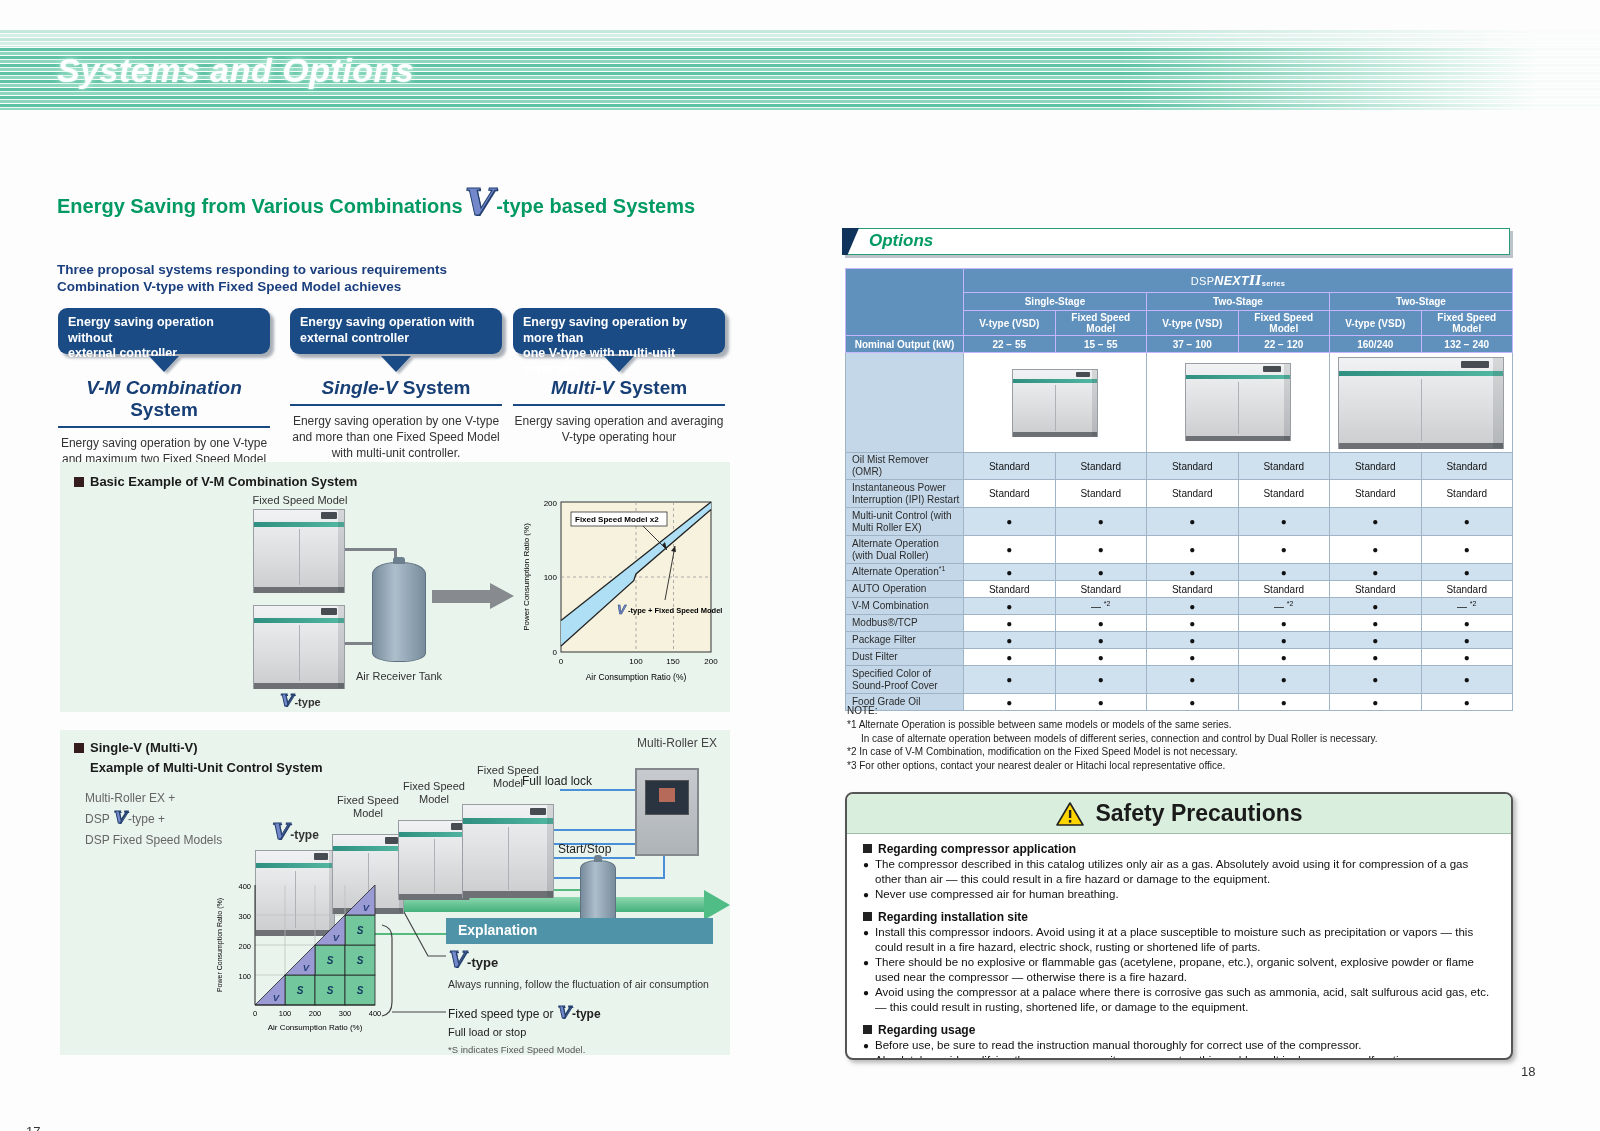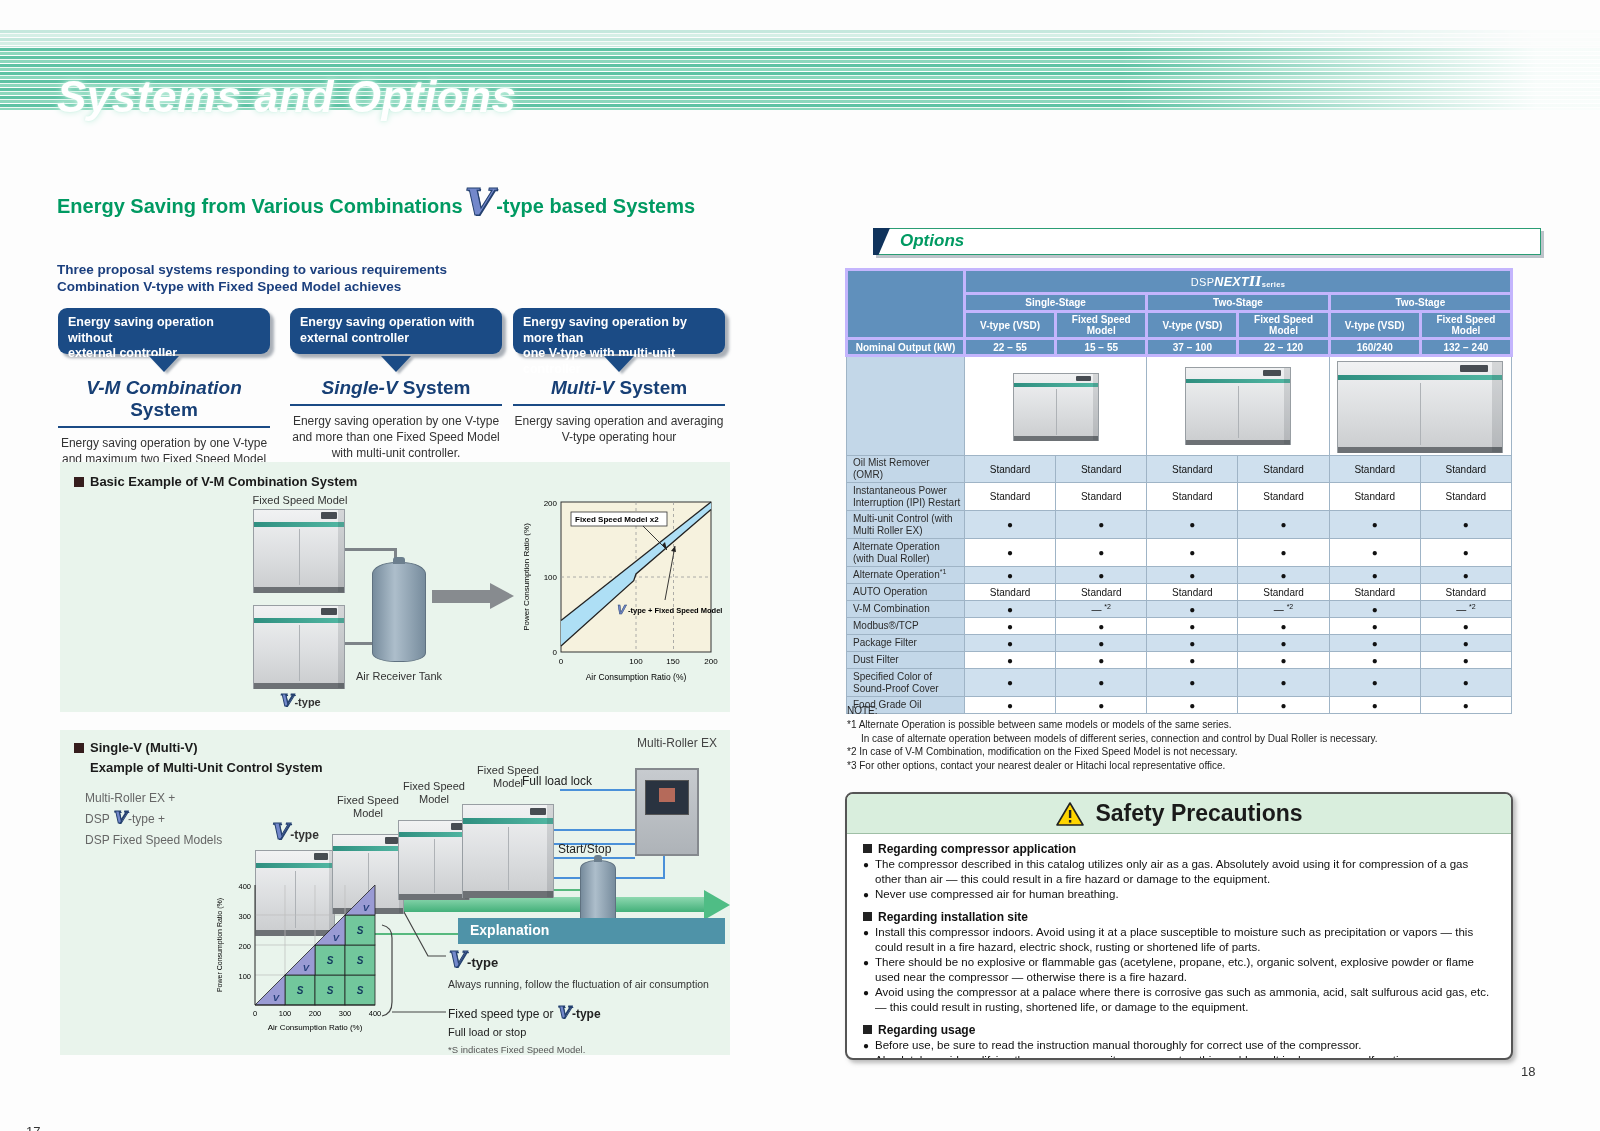--- a/index.html
+++ b/index.html
@@ -9,21 +9,21 @@
 
   
   .band-echo, .band-green {
     position:absolute; left:0; width:100%;
     background: repeating-linear-gradient(180deg,#5ec2a4 0 3px,#eef9f4 3px 4px,#8cd7bd 4px 7px,#ffffff 7px 8px);
   }
   .band-echo { top:30px; height:17px; opacity:.35; }
   .band-green { top:48px; height:62px; }
   .band-fade { position:absolute; left:0; top:0; width:100%; height:100%;
     background: linear-gradient(90deg, rgba(255,255,255,0) 70%, rgba(255,255,255,.95) 96%); }
-  .hdr-title { position:absolute; left:57px; top:72px; font-size:44px; font-weight:bold; font-style:italic;
+  .hdr-title { position:absolute; left:57px; top:51px; font-size:34px; font-weight:bold; font-style:italic;
     color:#ffffff; letter-spacing:.5px; text-shadow:0 0 7px #bfeedd, 0 0 2px #d8f5ea; }
 
   
   .sec-band { position:absolute; height:27px; background:#ffffff; border:1px solid #2a9d74;
     box-shadow:3px 3px 0 rgba(110,125,140,.45); }
   .sec-band .wedge { position:absolute; left:-1px; top:-1px; width:17px; height:27px; background:#10335c;
     clip-path:polygon(0 0,100% 0,32% 100%,0 100%); }
   .sec-band .bt { position:absolute; left:26px; top:2px; font-size:17px; font-weight:bold; font-style:italic; color:#009a62; }
 
   
@@ -83,21 +83,21 @@
   .panel-dot { position:absolute; left:30%; top:22%; width:40%; height:40%; background:#b56a5a; }
 
   .expl-head { position:absolute; background:#4f93a8; color:#fff; font-weight:bold; font-size:14px;
     padding:4px 0 0 12px; height:26px; }
   .abs { position:absolute; }
 
   
   table.opts { border-collapse:collapse; table-layout:fixed; width:668px; font-size:10px; }
   table.opts col.c0 { width:118px; }
   table.opts th, table.opts td { border:1px solid #9fb4c6; text-align:center; vertical-align:middle; padding:1px 2px; }
-  table.opts .hd { background:#6090bc; color:#ffffff; font-weight:bold; border:3px solid #c4b5fd; }
+  table.opts .hd { background:#6090bc; color:#ffffff; font-weight:bold; border:1px solid #c4b5fd; }
   table.opts .lab { background:#c3d7e8; color:#2b2b2b; text-align:left; padding-left:6px; font-size:10px;
     border:1px solid #9fb4c6; line-height:1.2; }
   table.opts tr.alt td.dat { background:#cfe0ee; }
   table.opts td.dat { background:#ffffff; color:#111; }
   table.opts td.img { background:#ffffff; position:relative; }
   .brand { font-size:11px; letter-spacing:.3px; }
   .brand .b1 { font-weight:normal; }
   .brand .b2 { font-weight:bold; font-style:italic; font-size:12.5px; }
   .brand .b3 { font-family:"DejaVu Serif",serif; font-style:italic; font-weight:bold; font-size:13px; }
   .brand .b4 { font-size:7.5px; vertical-align:-1px; }
@@ -373,33 +373,33 @@
         <text x="45" y="136">0</text>
         <text x="75" y="136">100</text>
         <text x="105" y="136">200</text>
         <text x="135" y="136">300</text>
         <text x="165" y="136">400</text>
       </g>
       <text transform="translate(12,65) rotate(-90)" font-size="7" text-anchor="middle">Power Consumption Ratio (%)</text>
       <text x="105" y="150" font-size="8" text-anchor="middle">Air Consumption Ratio (%)</text>
     </svg>
 
-    <div class="expl-head" style="left:398px; top:188px; width:267px; z-index:3;">Explanation</div>
+    <div class="expl-head" style="left:386px; top:188px; width:267px; z-index:3;">Explanation</div>
     <div class="abs" style="left:388px; top:218px; z-index:3;">
       <span class="vlogo v-med">V</span><b style="font-size:13px;">-type</b>
     </div>
     <div class="abs" style="left:388px; top:248px; width:292px; font-size:10.5px; color:#333; z-index:3;">Always running, follow the fluctuation of air consumption</div>
     <div class="abs" style="left:388px; top:274px; font-size:12px; color:#222; z-index:3;">
       <span>Fixed speed type or </span><span class="vlogo v-sm">V</span><b>-type</b>
     </div>
     <div class="abs" style="left:388px; top:296px; font-size:11px; color:#222; z-index:3;">Full load or stop</div>
     <div class="abs" style="left:388px; top:314px; font-size:9.5px; color:#555; z-index:3;">*S indicates Fixed Speed Model.</div>
   </div>
 
-  <div class="sec-band" style="left:873px; top:228px; width:668px;">
+  <div class="sec-band" style="left:842px; top:228px; width:668px;">
     <div class="wedge"></div>
     <div class="bt">Options</div>
   </div>
 
   <div class="abs" style="position:absolute; left:845px; top:268px;">
     <table class="opts">
       <colgroup>
           <col class="c0">
           <col>
           <col>

